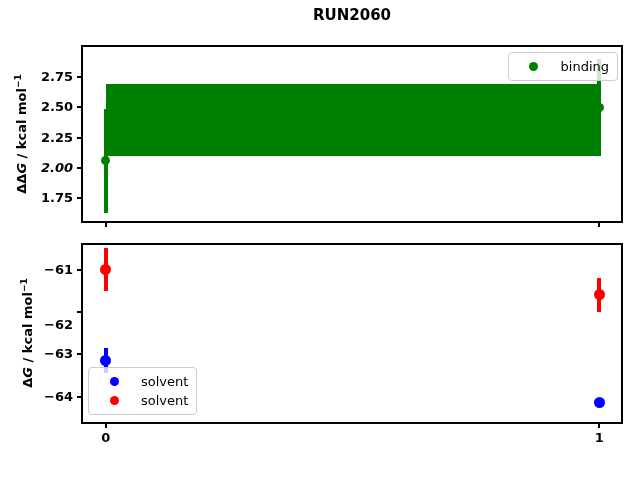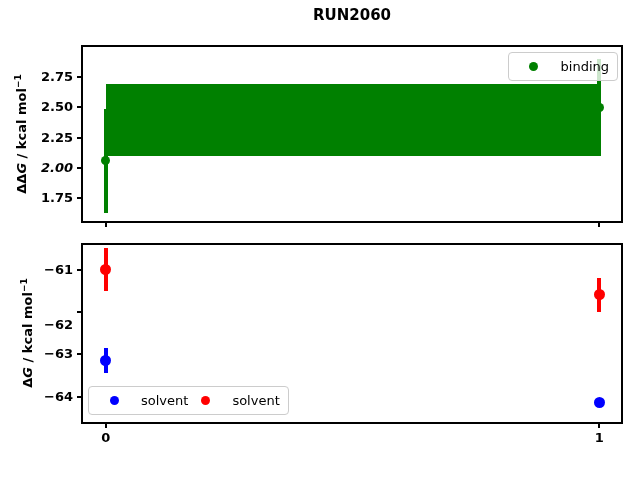--- a/index.html
+++ b/index.html
@@ -19,21 +19,21 @@
           transform:translate(-50%,-50%) rotate(-90deg);}
   #yl0{left:21px;top:134px;}
   #yl1{left:27px;top:333px;}
   .ylabel sup{font-size:9px;}
   .xlabel{position:absolute;left:81px;top:447px;width:542px;text-align:center;
           font-size:13px;font-weight:bold;}
   .band{position:absolute;}
   .ebar{position:absolute;}
   .marker{position:absolute;border-radius:50%;}
   .legend{position:absolute;background:rgba(255,255,255,0.8);border:1px solid #cccccc;
-          border-radius:4px;padding:4px 8px;display:flex;flex-direction:row;
+          border-radius:4px;padding:4px 8px;display:flex;flex-direction:column;
           justify-content:space-around;z-index:5;font-size:13px;}
   .legend.upper-right{top:5px;right:3px;}
   .legend.lower-left{bottom:7px;left:5px;}
   .lrow{display:flex;align-items:center;height:19px;}
   .lhandle{width:34px;display:flex;justify-content:center;align-items:center;
            margin-right:10px;flex:none;}
   .ldot{width:9px;height:9px;border-radius:50%;}
   .lline{width:34px;height:0;border-top:2px dotted;}
   .llabel{white-space:nowrap;}
 </style>

